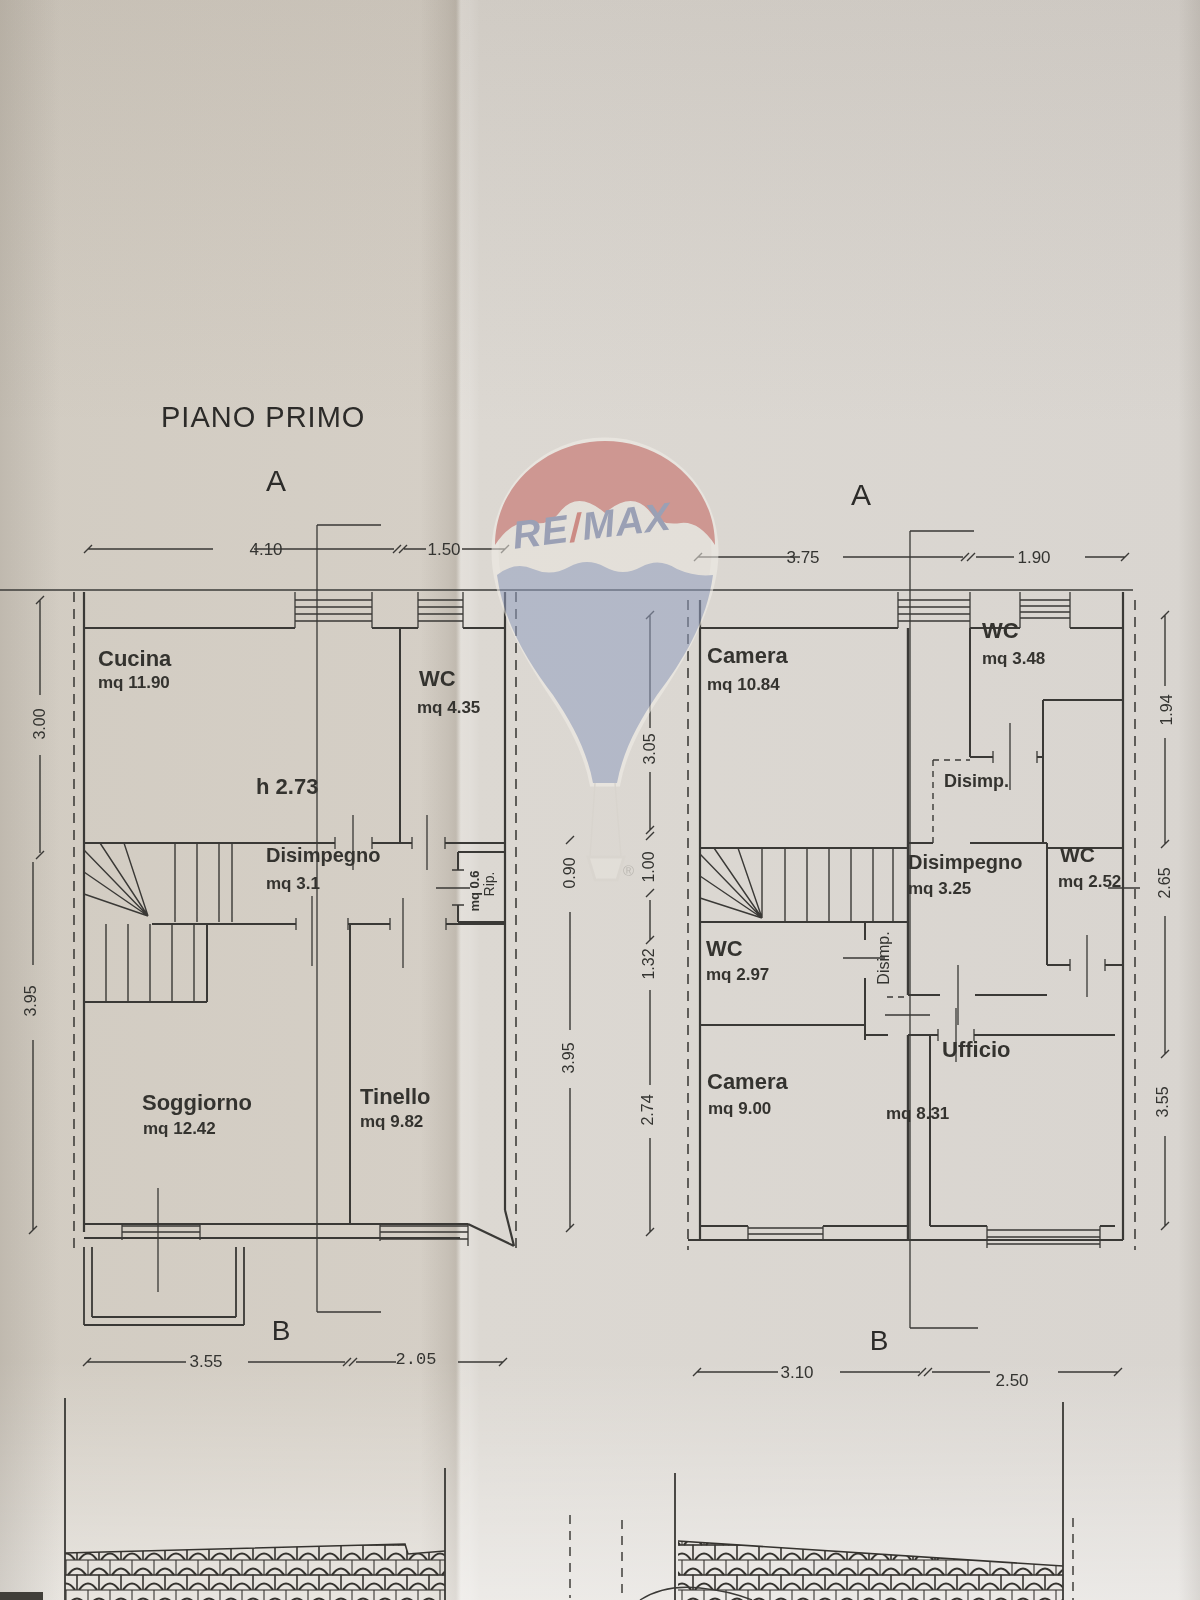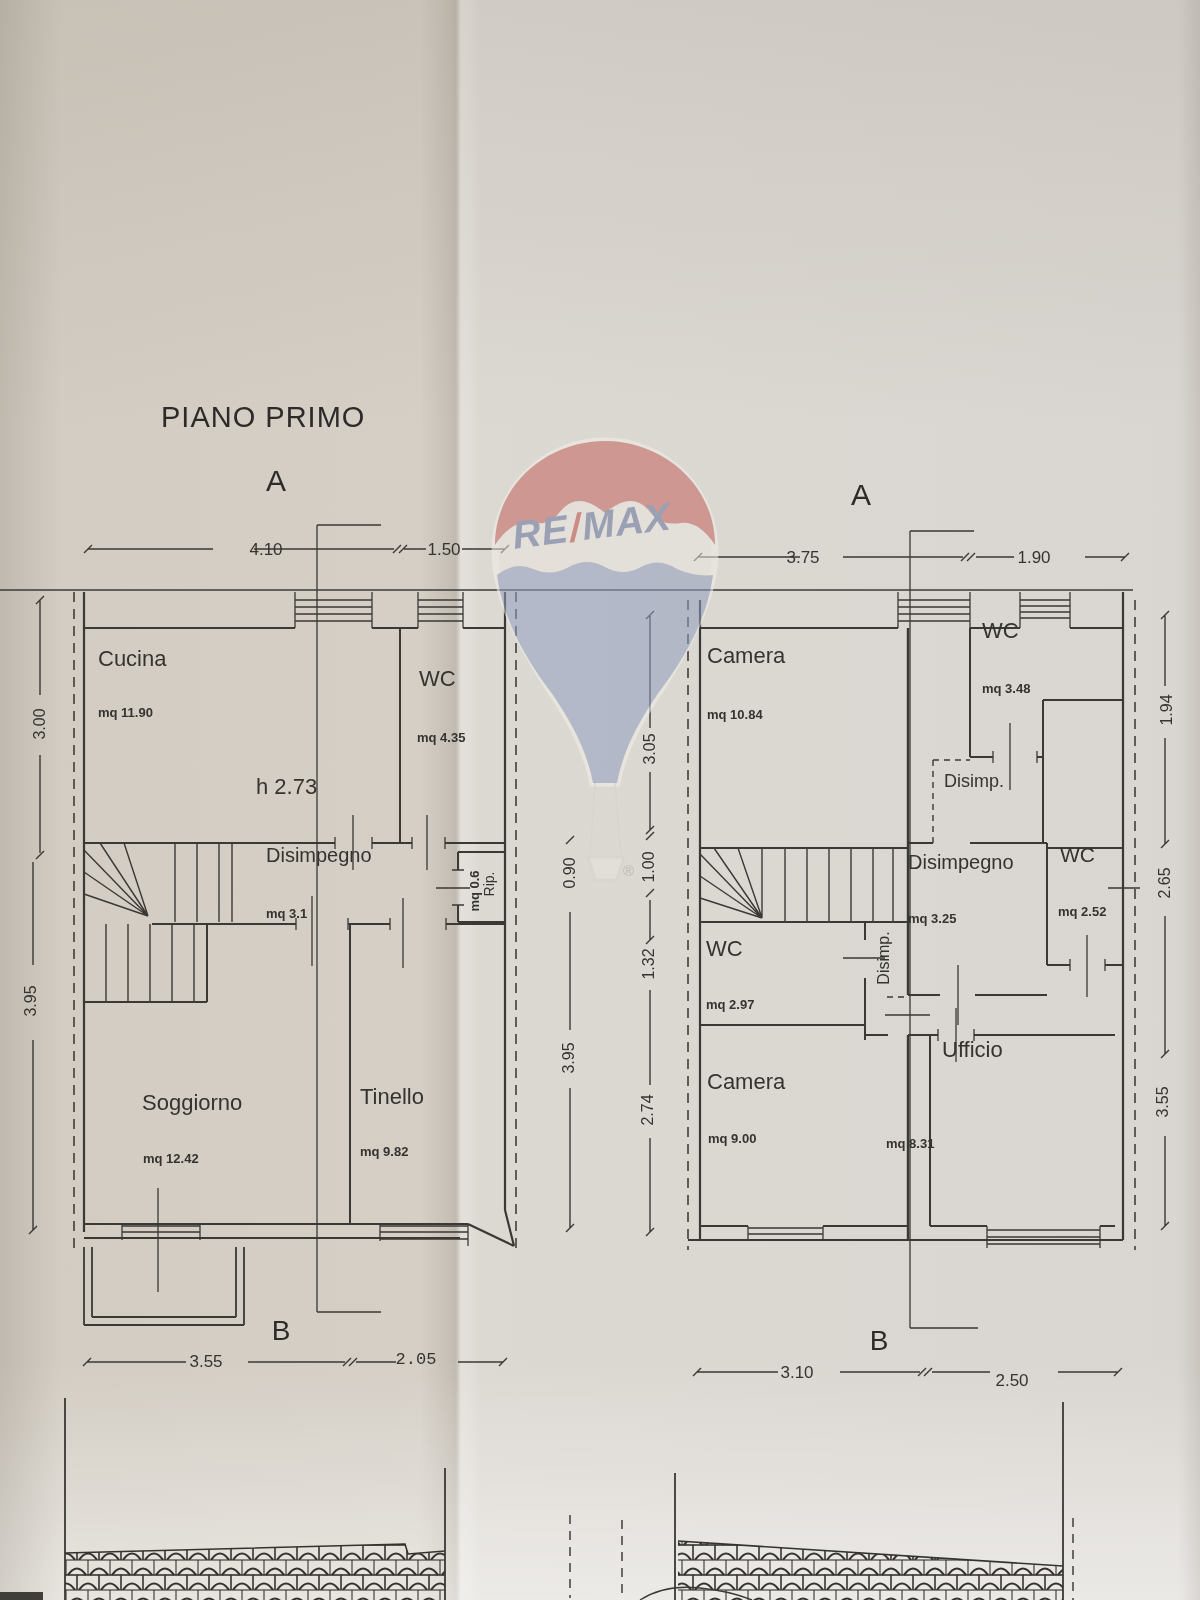--- a/index.html
+++ b/index.html
@@ -9,22 +9,22 @@
     background:
       linear-gradient(90deg, rgba(59,48,34,0.12), rgba(59,48,34,0) 60px),
       linear-gradient(270deg, rgba(59,48,34,0.10), rgba(59,48,34,0) 22px),
       linear-gradient(180deg, rgba(89,74,56,0.09), rgba(89,74,56,0) 430px),
       linear-gradient(0deg, rgba(255,255,255,0.48), rgba(255,255,255,0) 240px),
       linear-gradient(90deg, rgba(0,0,0,0) 420px, rgba(74,62,45,0.10) 448px, rgba(74,62,45,0.15) 456px, rgba(255,255,255,0.30) 461px, rgba(255,255,255,0) 480px),
       linear-gradient(90deg, #d2ccc2 0, #d5cfc6 455px, #dcd8d2 470px, #d9d5d0 100%);
   }
   svg.lines{position:absolute;left:0;top:0;}
   .lbl{position:absolute;white-space:nowrap;line-height:1;}
-  .room{font-size:22px;color:#34332f;}
-  .area{font-size:13px;font-weight:700;color:#34332f;margin-top:32px;}
+  .room{font-size:22px;color:#34332f;font-weight:bold;}
+  .area{font-size:17px;font-weight:700;color:#34332f;}
   .dim{font-size:17px;color:#343431;transform:translate(-50%,-50%);}
   .vdim{font-size:16px;color:#343431;transform:translate(-50%,-50%) rotate(-90deg);}
   .title{font-size:29px;letter-spacing:1px;color:#2c2b29;}
   .sect{font-size:30px;color:#2c2b29;transform:translate(-50%,-50%);}
   .balloon{position:absolute;left:0;top:0;width:1200px;height:1600px;opacity:.55;pointer-events:none;}
   .brand{position:absolute;left:512px;top:504px;font-size:39px;font-weight:700;font-style:italic;
          letter-spacing:1px;transform:rotate(-7deg);color:#66749e;}
   .brand .slash{color:#bf4e47;padding:0 1px;}
   .reg{position:absolute;left:623px;top:862px;font-size:15px;color:#a29f99;}
 </style>

